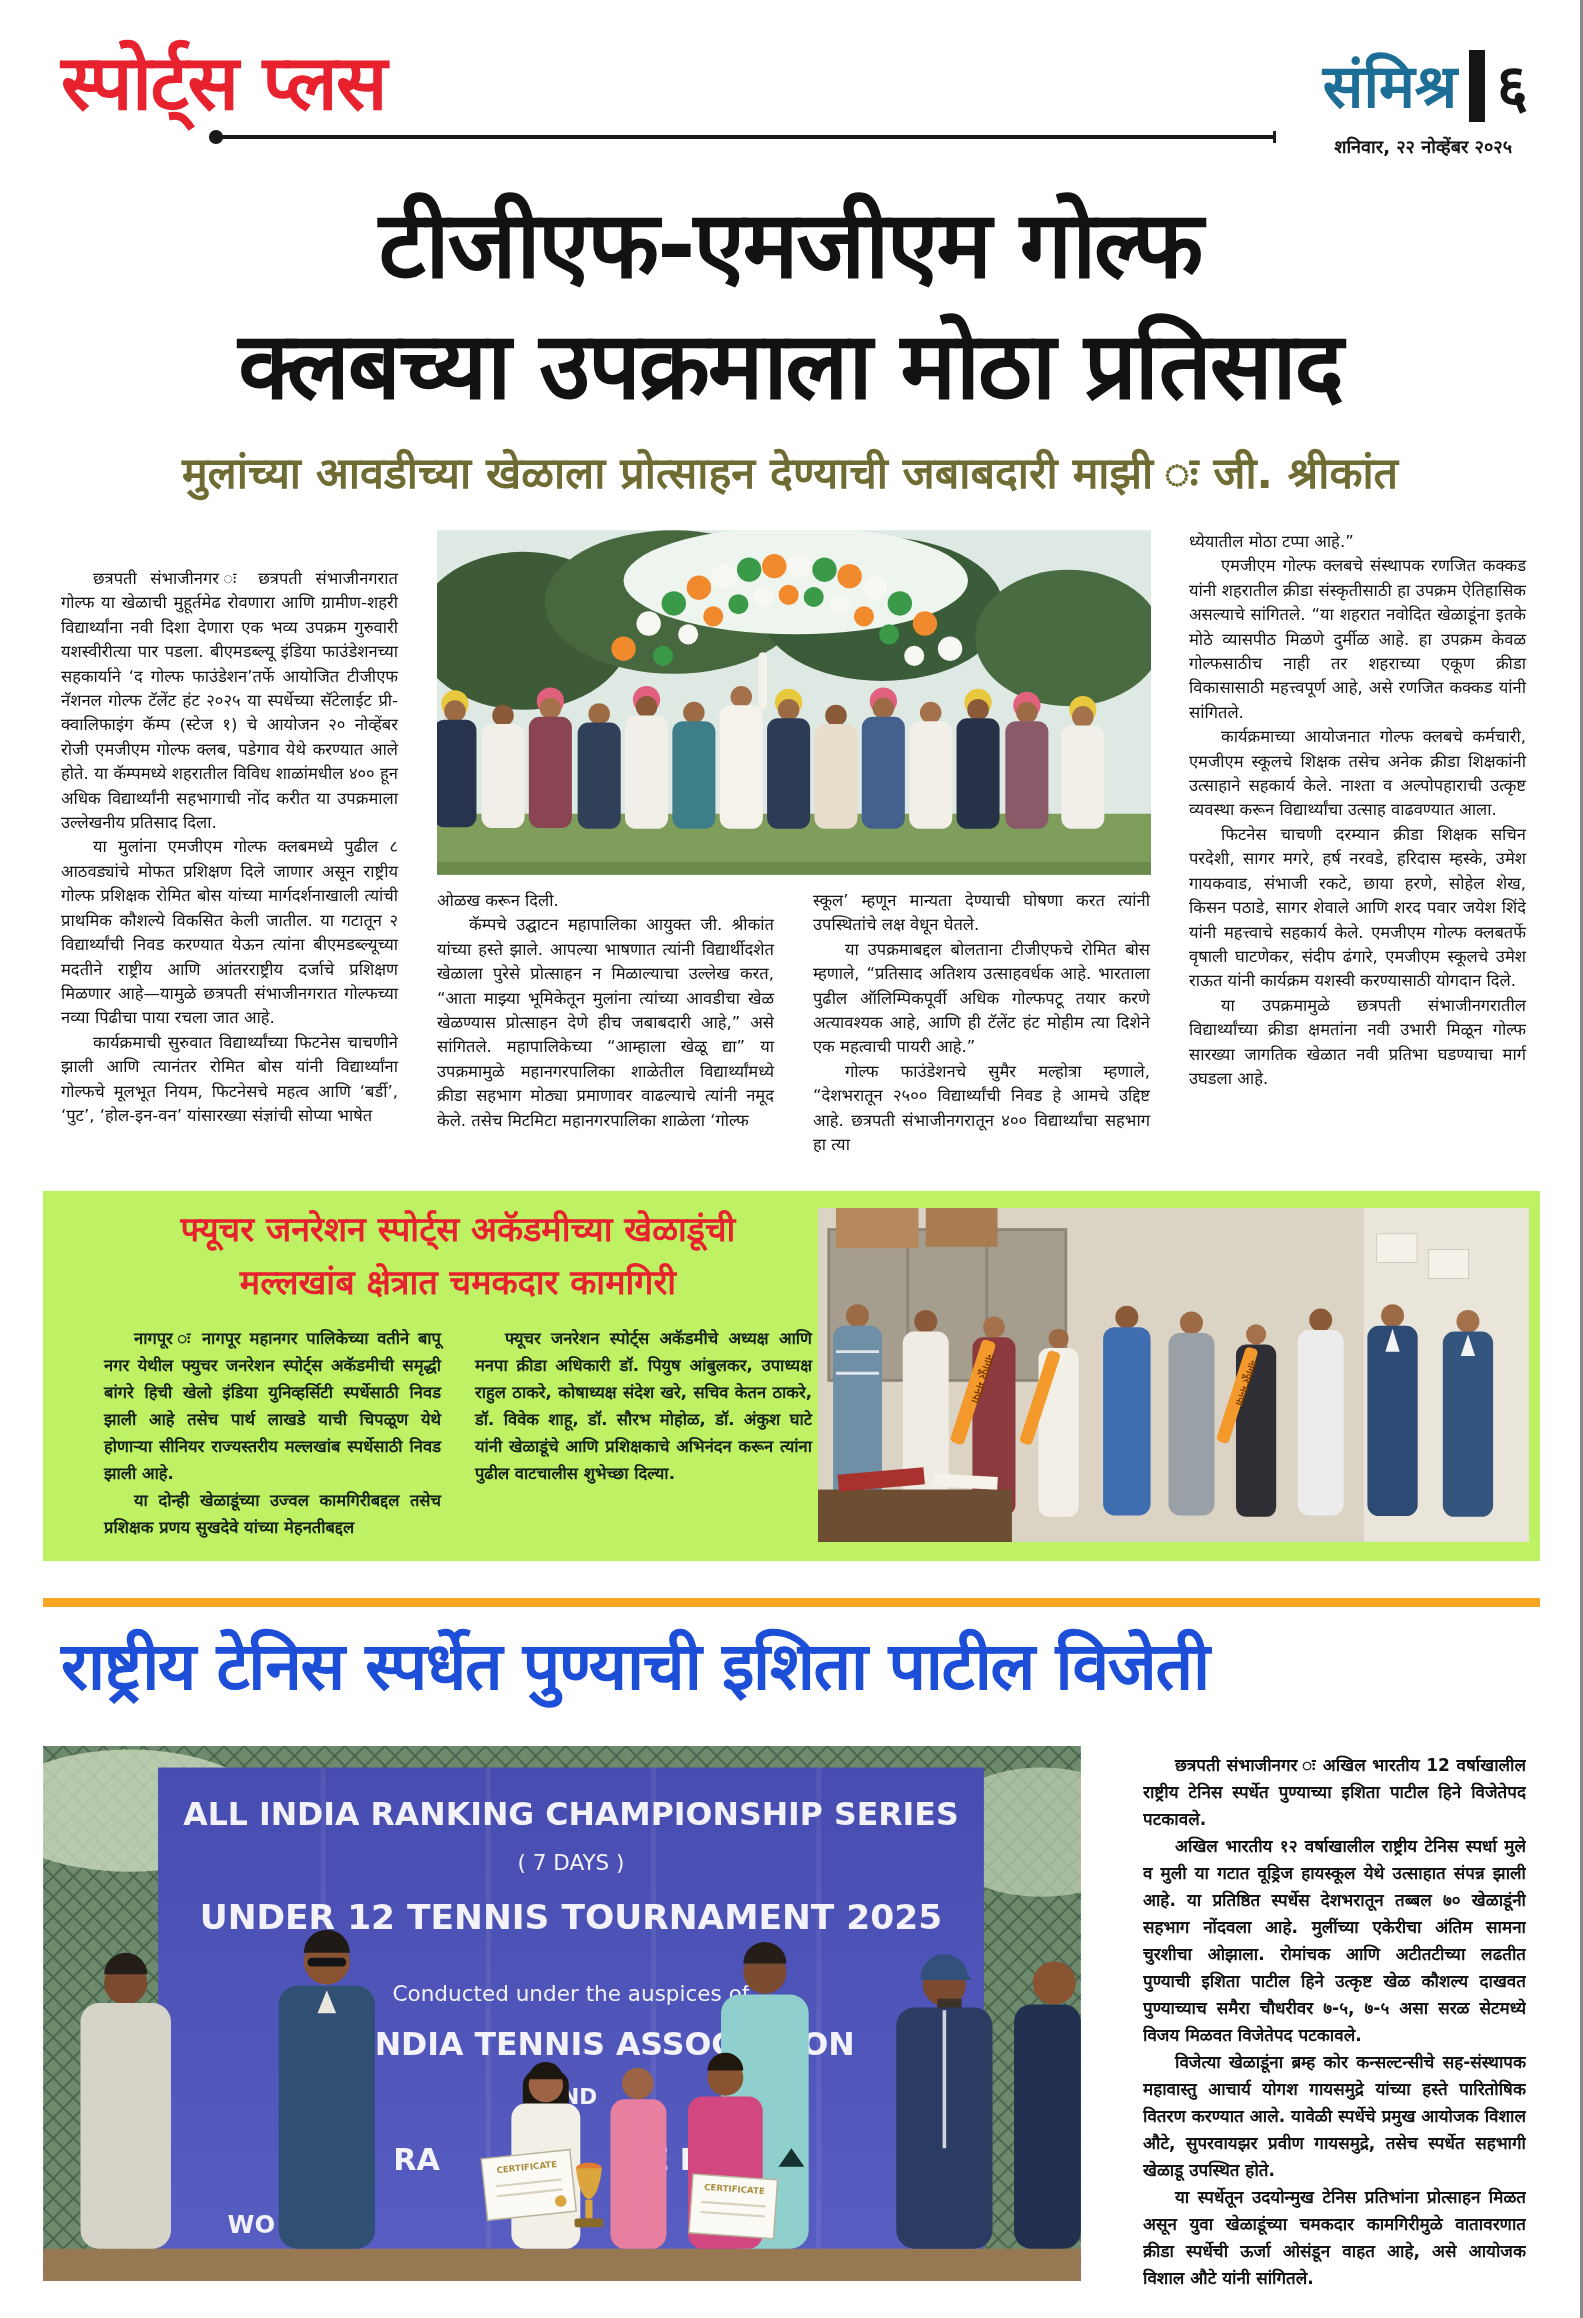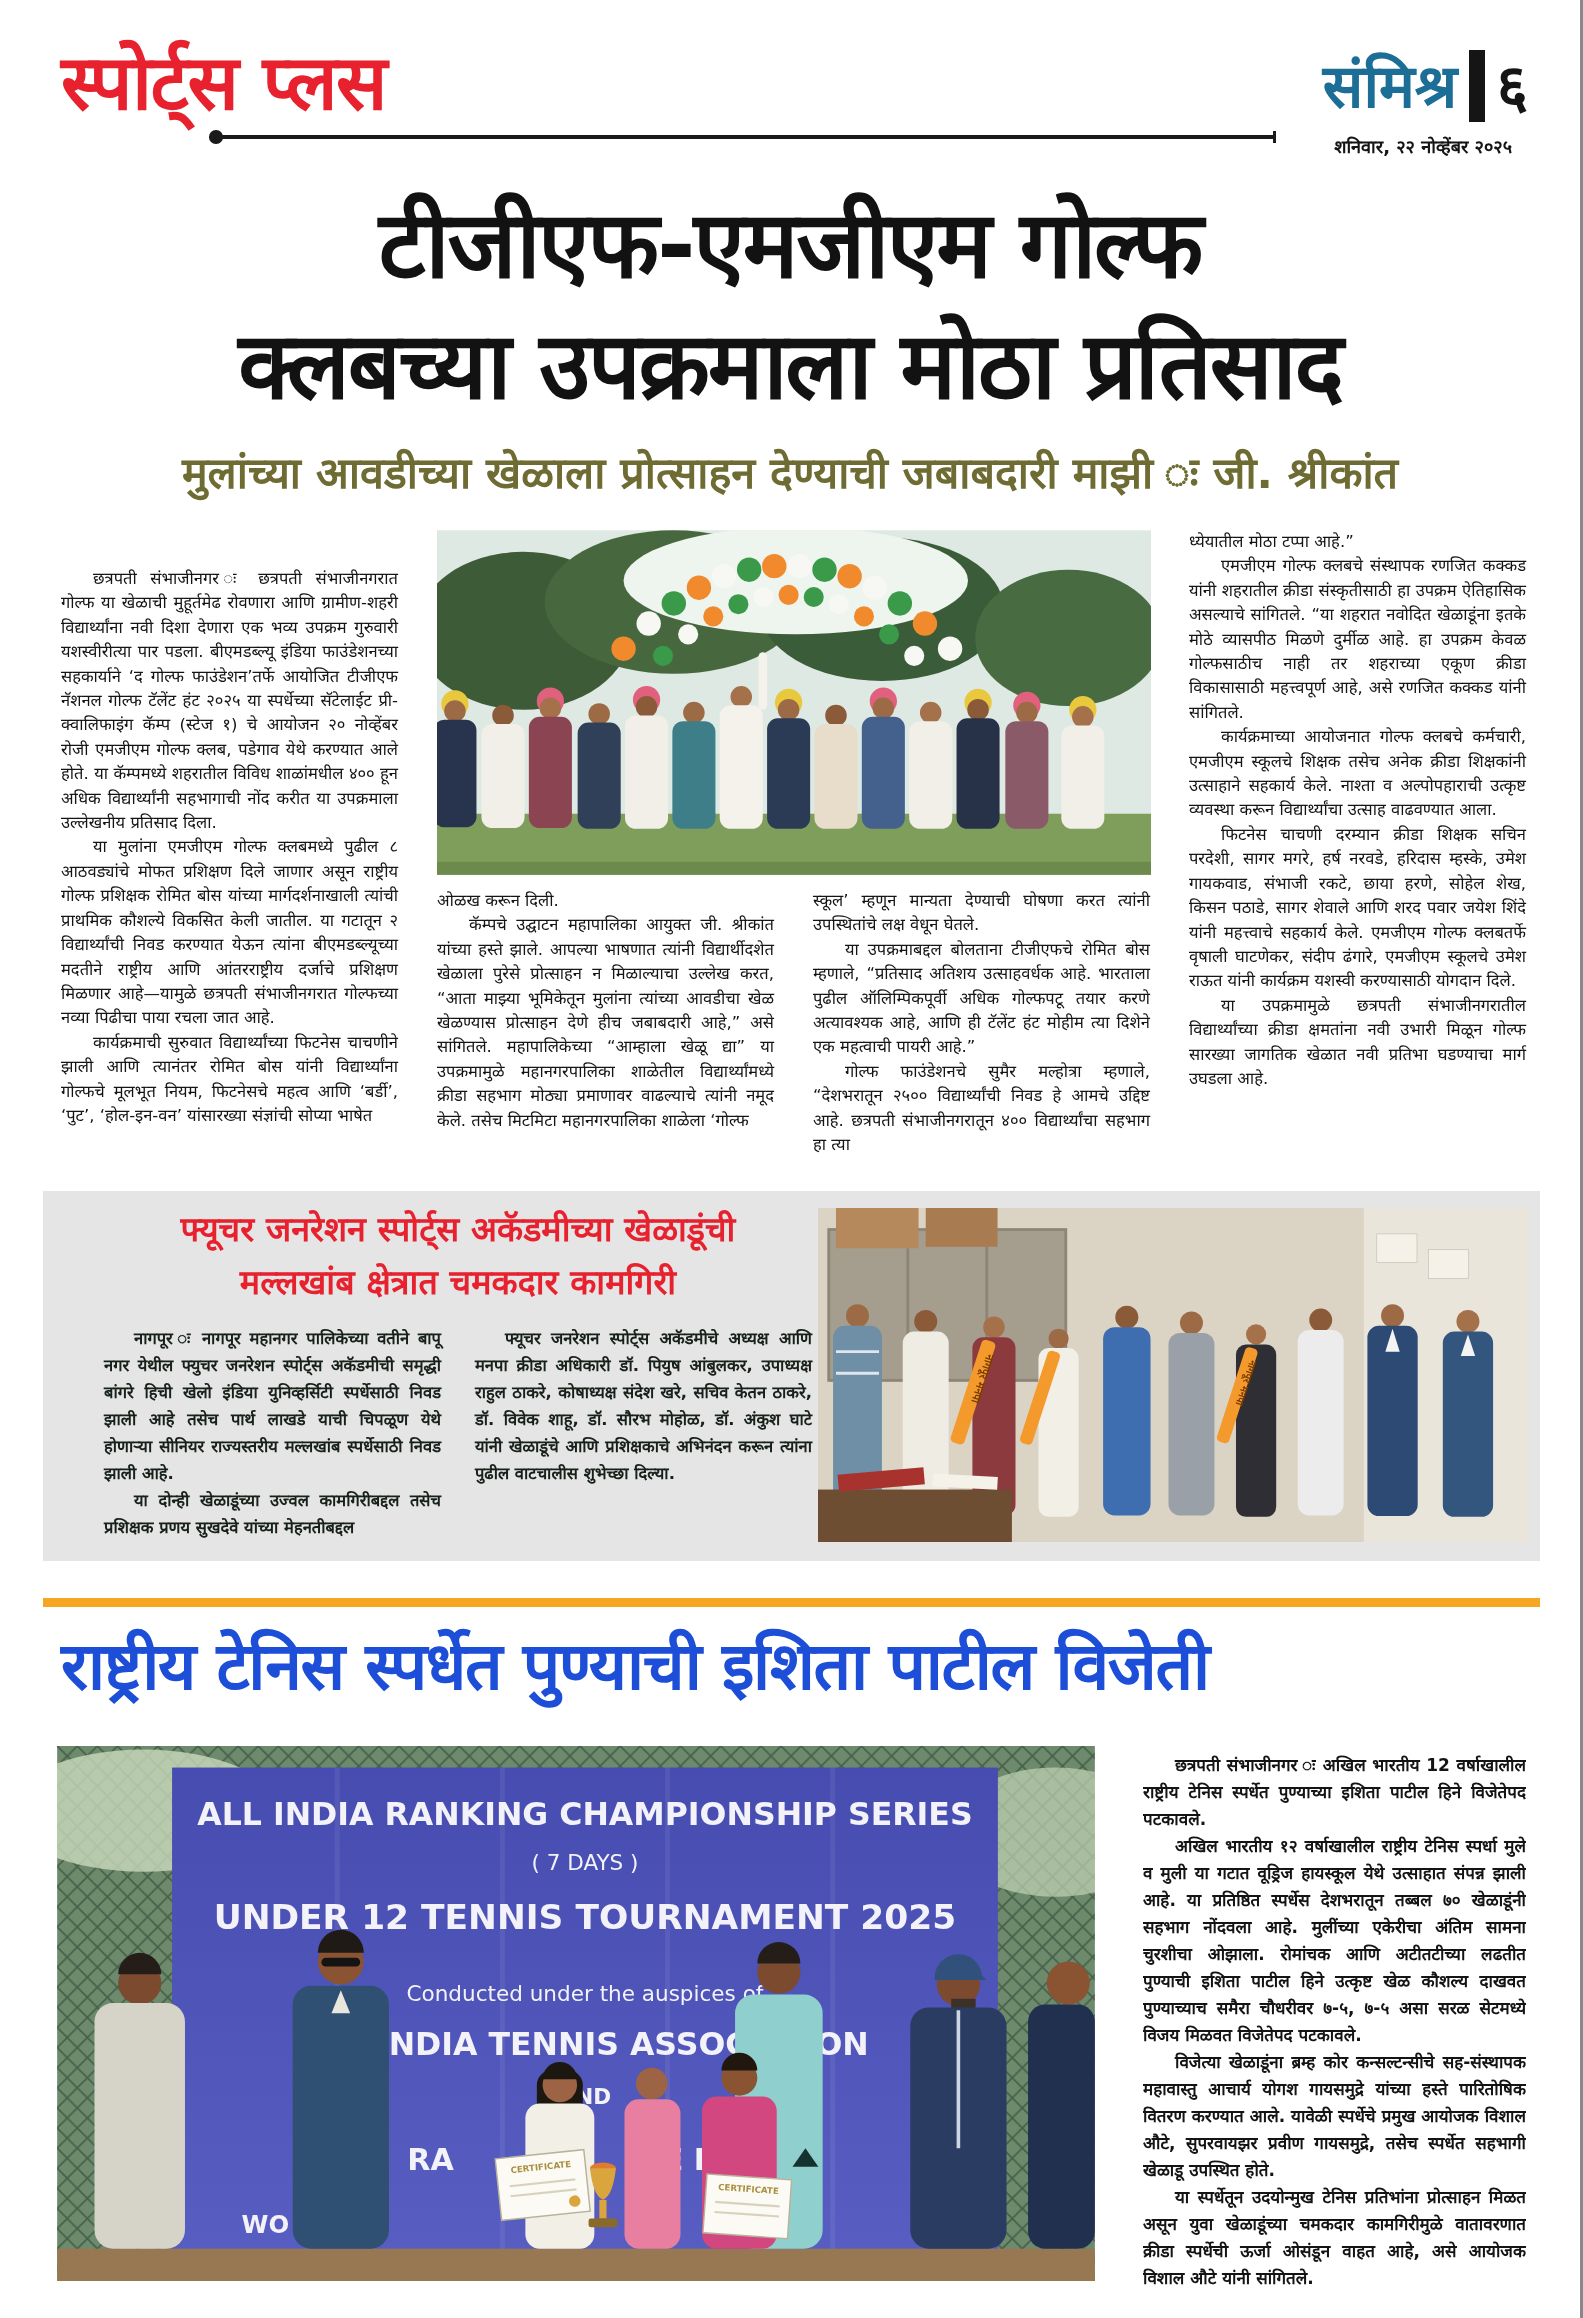--- a/index.html
+++ b/index.html
@@ -24,33 +24,33 @@
   .lead-body{position:absolute;left:61px;top:530px;width:1468px;height:655px;overflow:hidden;
              display:grid;grid-template-columns:repeat(4,337px);column-gap:39px;grid-template-rows:359px auto;}
   .lead-body p{margin:0;font-size:16.5px;line-height:24.4px;text-align:justify;text-indent:32px;font-weight:400;}
   .lead-body p.cont{text-indent:0;}
   .col1{grid-column:1;grid-row:1/3;padding-top:37px;}
   .leadphoto{grid-column:2/4;grid-row:1;}
   .col2{grid-column:2;grid-row:2;}
   .col3{grid-column:3;grid-row:2;}
   .col4{grid-column:4;grid-row:1/3;}
   
-  .academy{position:absolute;left:43px;top:1191px;width:1497px;height:370px;background:#e5e5e5;overflow:hidden;}
+  .academy{position:absolute;left:43px;top:1191px;width:1497px;height:370px;background:#bef264;overflow:hidden;}
   .ac-head{position:absolute;left:29px;top:11.5px;width:772px;text-align:center;color:#e7222e;
            font-size:34px;font-weight:800;line-height:53px;}
   .ac-cols{position:absolute;left:29px;top:134px;width:772px;height:224px;overflow:hidden;
            display:grid;grid-template-columns:337px 337px;column-gap:34px;justify-content:center;}
   .ac-cols p{margin:0;font-size:16.5px;line-height:27px;text-align:justify;text-indent:30px;font-weight:600;color:#17211a;}
   .ac-cols p.cont{text-indent:0;}
   .ac-photo{position:absolute;right:11.5px;top:17px;width:711px;height:334px;}
   
   .orange-bar{position:absolute;left:43px;top:1598px;width:1497px;height:9.3px;background:#f6a623;}
   .t-head{position:absolute;left:61px;top:1624px;width:1465px;color:#1d4ed8;
           font-size:66px;font-weight:800;line-height:1.3;letter-spacing:-1.4px;}
-  .t-photo{position:absolute;left:57px;top:1746px;width:1038px;height:535px;}
+  .t-photo{position:absolute;left:43px;top:1746px;width:1038px;height:535px;}
   .t-text{position:absolute;left:1143px;top:1752px;width:383px;height:540px;overflow:hidden;}
   .t-text p{margin:0;font-size:17px;line-height:27px;text-align:justify;text-indent:32px;font-weight:600;}
   svg{display:block;}
 </style>
 </head>
 <body>
 
 <div class="page">
 
   <div class="m-rule">

